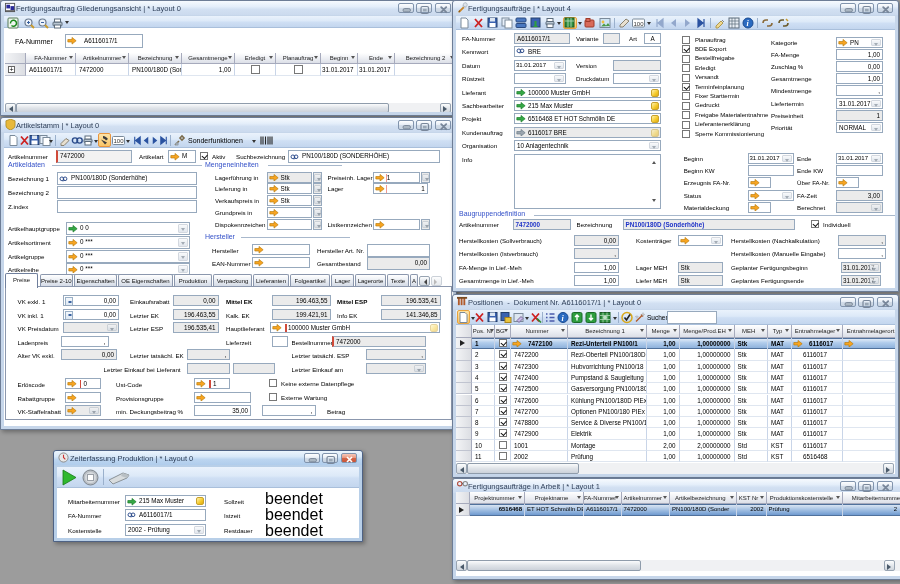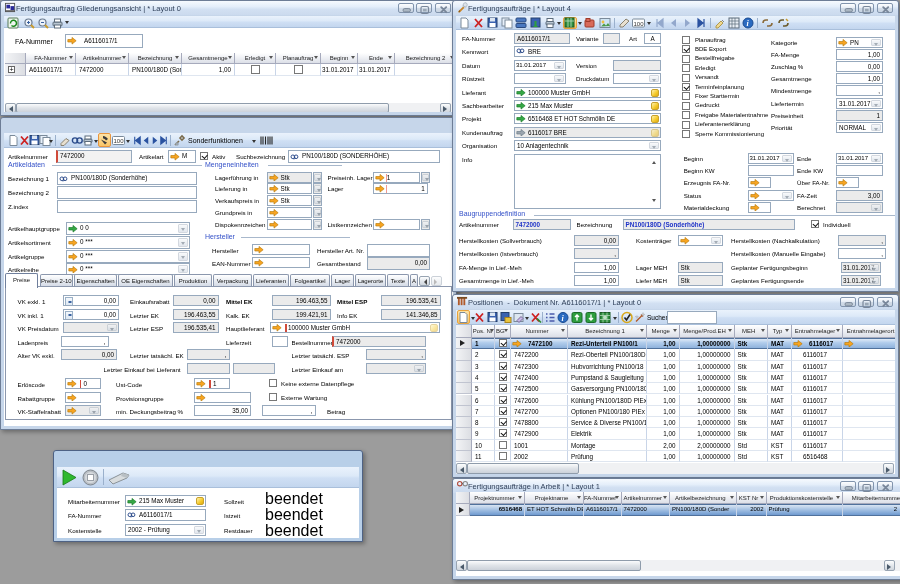--- a/index.html
+++ b/index.html
@@ -134,20 +134,42 @@
     <div class="sbt" style="left:11px;top:0;width:373px;height:10px"></div>
     <div class="sbb" style="right:0;top:0;width:11px;height:10px">
             <span style="position:absolute;right:2px;top:2px;border:3px solid transparent;border-left:4px solid #4a5a6a;margin-right:-2px"></span>
           </div>
    </div>
   </div>
  </div>
 </div>
 
 <div class="win" id="winB" style="left:0;top:117px;width:457px;height:313px">
+ <div class="tbar">
+      <svg class="ti" viewBox="0 0 12 12">
+        <path d="M6 0l5 2v5c0 3-3 4-5 5-2-1-5-2-5-5V2z" fill="#e8b93c" stroke="#9a7a16" stroke-width=".7"></path>
+      </svg>
+  <span class="tt">Artikelstamm | * Layout 0</span>
+  <span class="cb" style="right:42px">
+        <svg width="16" height="12">
+          <rect x="4" y="4.5" width="7.5" height="3.4" rx="1.7" fill="#aab6c2" stroke="#717f90" stroke-width=".8"></rect>
+        </svg>
+      </span>
+  <span class="cb" style="right:24px">
+        <svg width="16" height="12">
+          <rect x="4" y="2.5" width="7.5" height="7" rx="1.5" fill="none" stroke="#79879a" stroke-width="1.2"></rect>
+          <rect x="6" y="4.8" width="3.6" height="2.6" fill="#9aa7b5"></rect>
+        </svg>
+      </span>
+  <span class="cb" style="right:5px">
+        <svg width="16" height="12">
+          <path d="M5.2 3.2l5 5M10.2 3.2l-5 5" stroke="#79879a" stroke-width="1.9" stroke-linecap="round"></path>
+        </svg>
+      </span>
+ </div>
  <div class="client" style="top:15px">
       <div class="toolbar" style="height:15px" id="tbB">
   <svg class="tbi" style="left:4px;width:11px;height:13px" viewBox="0 0 11 12">
           <path d="M2 1h5l2 2v8H2z" fill="#fff" stroke="#7a8a9a"></path>
         </svg>
   <svg class="tbi" style="left:15px;width:11px;height:13px" viewBox="0 0 11 12">
           <path d="M2 2l7 8M9 2l-7 8" stroke="#cc2222" stroke-width="1.8"></path>
         </svg>
   <svg class="tbi" style="left:25px;width:11px;height:13px" viewBox="0 0 11 12">
           <rect x="1" y="1" width="9" height="9" fill="#3a62b0" stroke="#24406e"></rect>
@@ -430,20 +452,43 @@
     <div class="lbl" style="left:112px;top:122px">min. Deckungsbeitrag %</div>
     <div class="tx rt" style="left:190px;top:119px;width:57px">35,00</div>
     <div class="tx rt" style="left:257.5px;top:119px;width:54px">,</div>
     <div class="lbl" style="left:323px;top:122px">Betrag</div>
    </div>
   </div>
  </div>
 </div>
 
 <div class="win" id="winC" style="left:53px;top:450px;width:310px;height:92px;background:#b8cfe8;border-color:#4e6284">
+ <div class="tbar" style="background:linear-gradient(#ecf5fd,#d8e8f8 40%,#bcd5f0 60%,#b0cdec)">
+  <svg class="ti" viewBox="0 0 12 12">
+        <circle cx="6" cy="6" r="5" fill="#e8e8e8" stroke="#888"></circle>
+        <path d="M6 3v3l2 2" stroke="#c33" stroke-width="1.2" fill="none"></path>
+      </svg>
+  <span class="tt" style="left:16px">Zeiterfassung Produktion | * Layout 0</span>
+  <span class="cb" style="right:42px">
+        <svg width="16" height="12">
+          <rect x="4" y="4.5" width="7.5" height="3.4" rx="1.7" fill="#aab6c2" stroke="#717f90" stroke-width=".8"></rect>
+        </svg>
+      </span>
+  <span class="cb" style="right:24px">
+        <svg width="16" height="12">
+          <rect x="4" y="2.5" width="7.5" height="7" rx="1.5" fill="none" stroke="#79879a" stroke-width="1.2"></rect>
+          <rect x="6" y="4.8" width="3.6" height="2.6" fill="#9aa7b5"></rect>
+        </svg>
+      </span>
+  <span class="cb cbx" style="right:5px">
+        <svg width="16" height="12">
+          <path d="M5 3l5 5M10 3l-5 5" stroke="#fff" stroke-width="1.6"></path>
+        </svg>
+      </span>
+ </div>
  <div class="client" style="top:16px">
   <div class="toolbar" style="height:21px">
    <svg style="position:absolute;left:3px;top:2px" width="18" height="17" viewBox="0 0 18 17">
           <path d="M3 1l13 7.5L3 16z" fill="#2eb82e" stroke="#187a18" stroke-width=".8"></path>
         </svg>
    <svg style="position:absolute;left:25px;top:2px" width="17" height="17" viewBox="0 0 17 17">
           <circle cx="8.5" cy="8.5" r="7.5" fill="#b9bec4" stroke="#7e868e"></circle>
           <circle cx="8.5" cy="8.5" r="5.5" fill="#d6dade"></circle>
           <rect x="5.5" y="5.5" width="6" height="6" fill="#fff" stroke="#9aa0a8"></rect>
         </svg>

